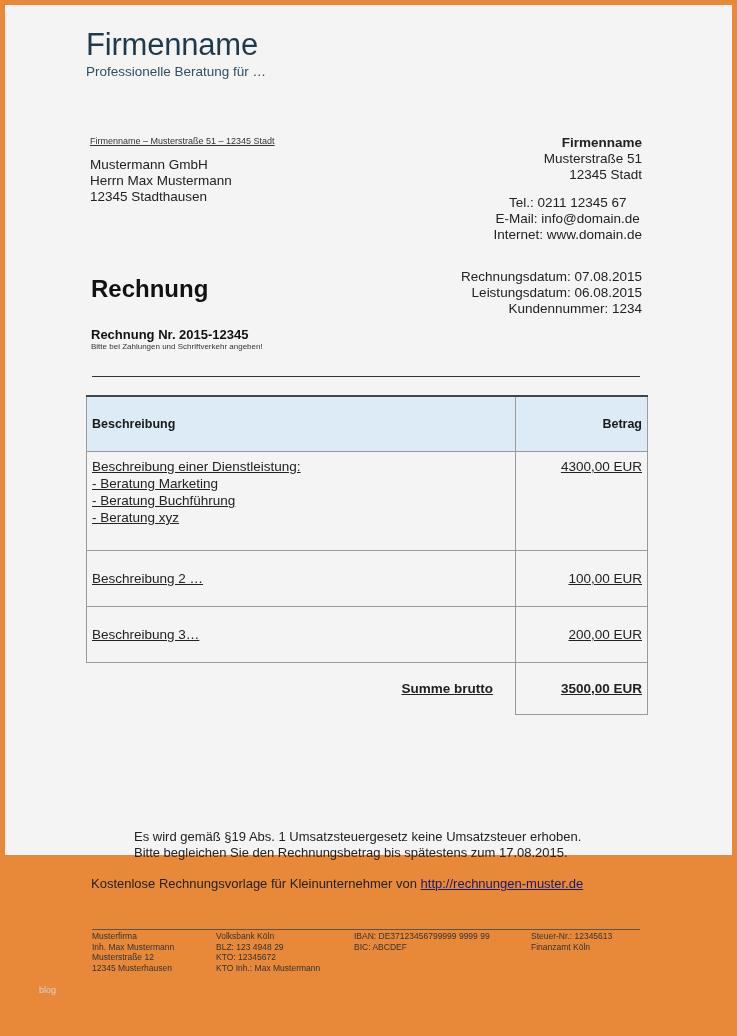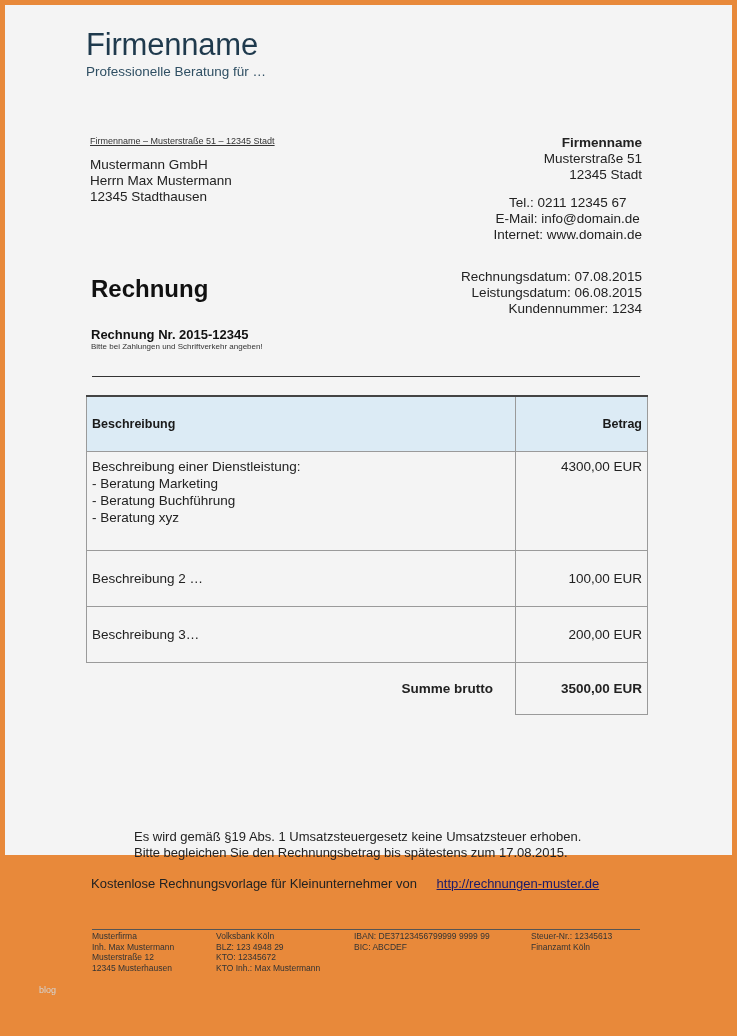--- a/index.html
+++ b/index.html
@@ -35,28 +35,28 @@
   }
   table.items td, table.items th {
     border: 1px solid #9a9a9a; padding: 12px 5px;
   }
   table.items thead th {
     background: #dcebf5; height: 30px; font-size: 12.5px; font-weight: bold;
     color: #1a1a1a; border-top: 2px solid #444;
   }
   table.items th.desc, table.items td.desc { text-align: left; }
   table.items th.amt, table.items td.amt { text-align: right; width: 121px; }
-  table.items td { height: 31px; vertical-align: middle; }
+  table.items td { height: 31px; vertical-align: middle; text-decoration: underline; }
   table.items tr.multi td { height: 80px; vertical-align: top; padding-top: 6px; line-height: 17px; }
   table.items tr.total td.label { border: none; text-align: right; font-weight: bold; padding-right: 22px; height: 27px; }
   table.items tr.total td.amt { font-weight: bold; height: 27px; }
 
   .notes { left: 86px; top: 824px; font-size: 13px; line-height: 16px; color: #222; margin-left: 43px; }
   .promo { left: 86px; top: 871px; font-size: 13px; color: #222; }
-  .promo a { color: #1a1a6a; text-decoration: underline; margin-left: 16px; }
+  .promo a { color: #1a1a6a; text-decoration: underline; }
 
   .footer-col { top: 926px; font-size: 8.5px; line-height: 10.5px; color: #333; }
   .fc1 { left: 87px; } .fc2 { left: 211px; } .fc3 { left: 349px; } .fc4 { left: 526px; }
   .watermark { left: 34px; top: 980px; font-size: 9px; color: #d4d4d4; }
 </style>
 </head>
 <body>
 
 <div class="page">
   <div class="abs brand-name">Firmenname</div>

